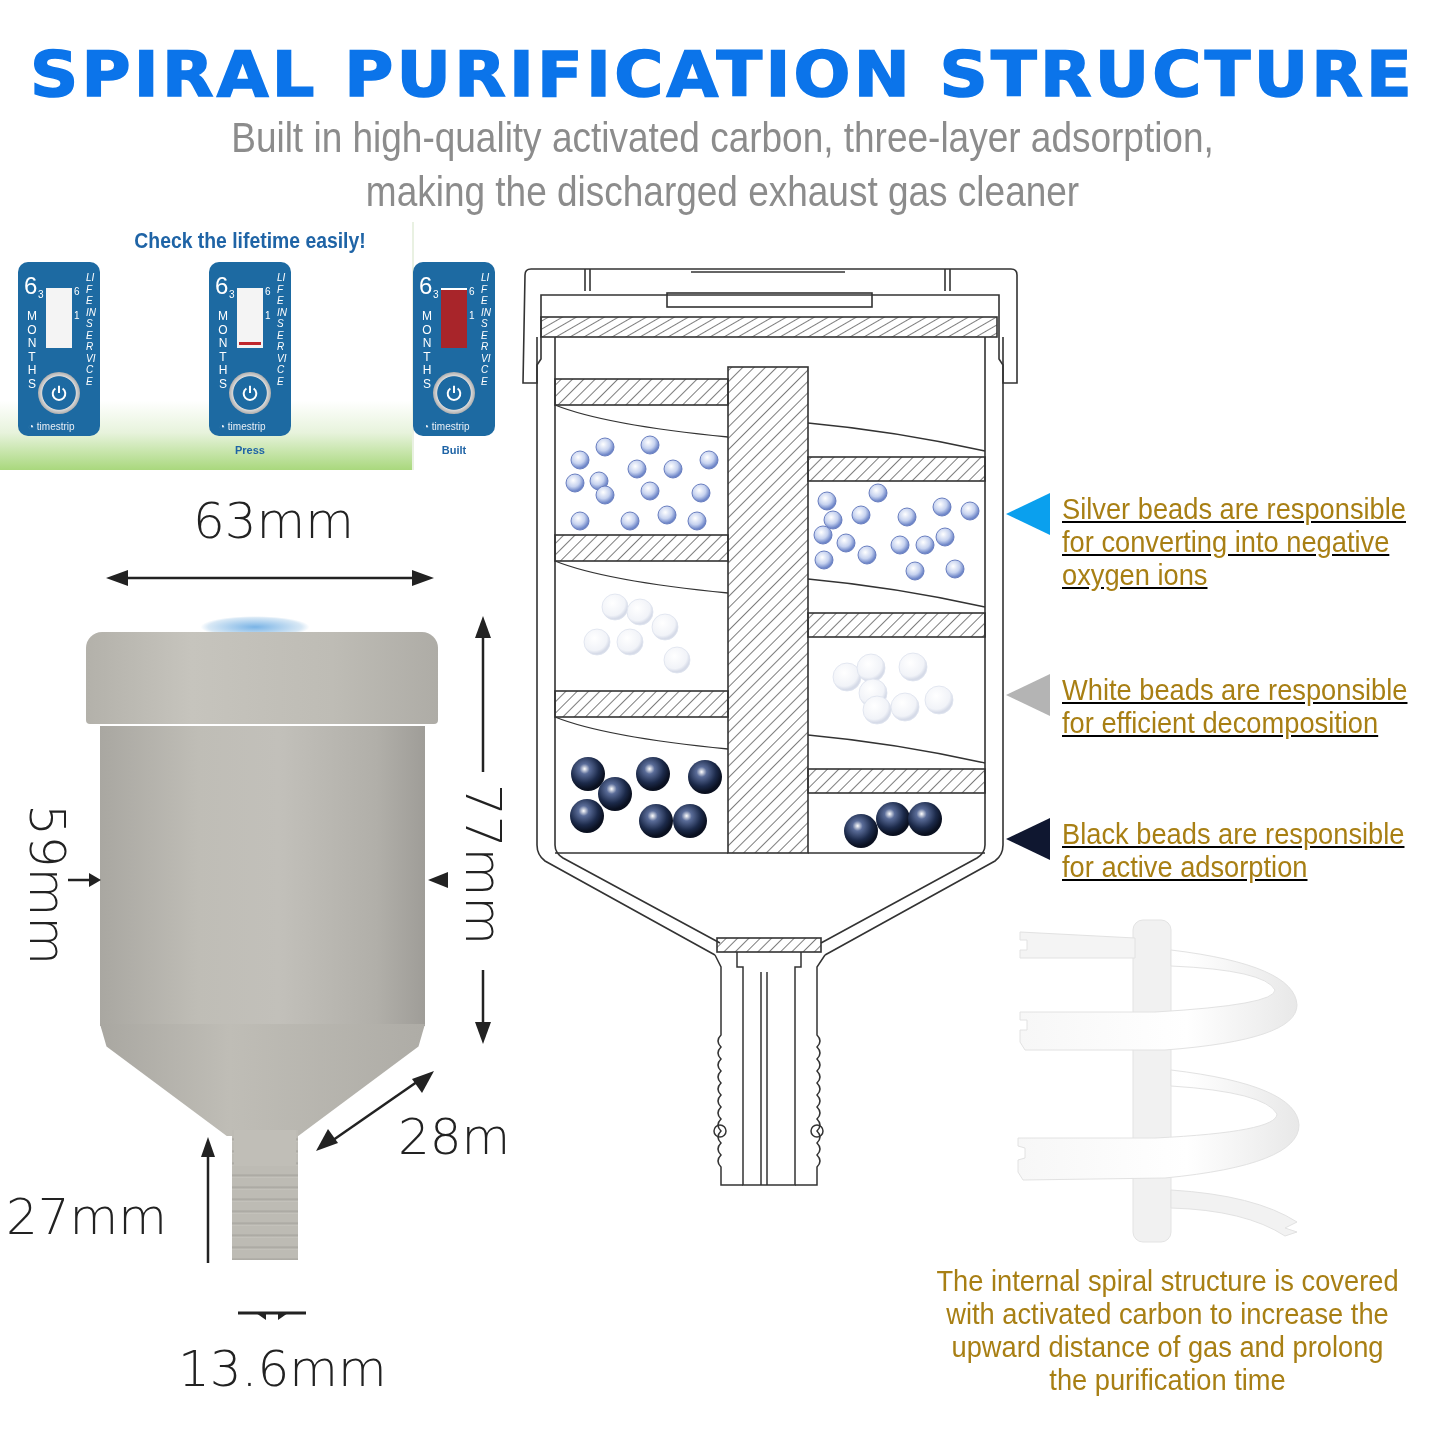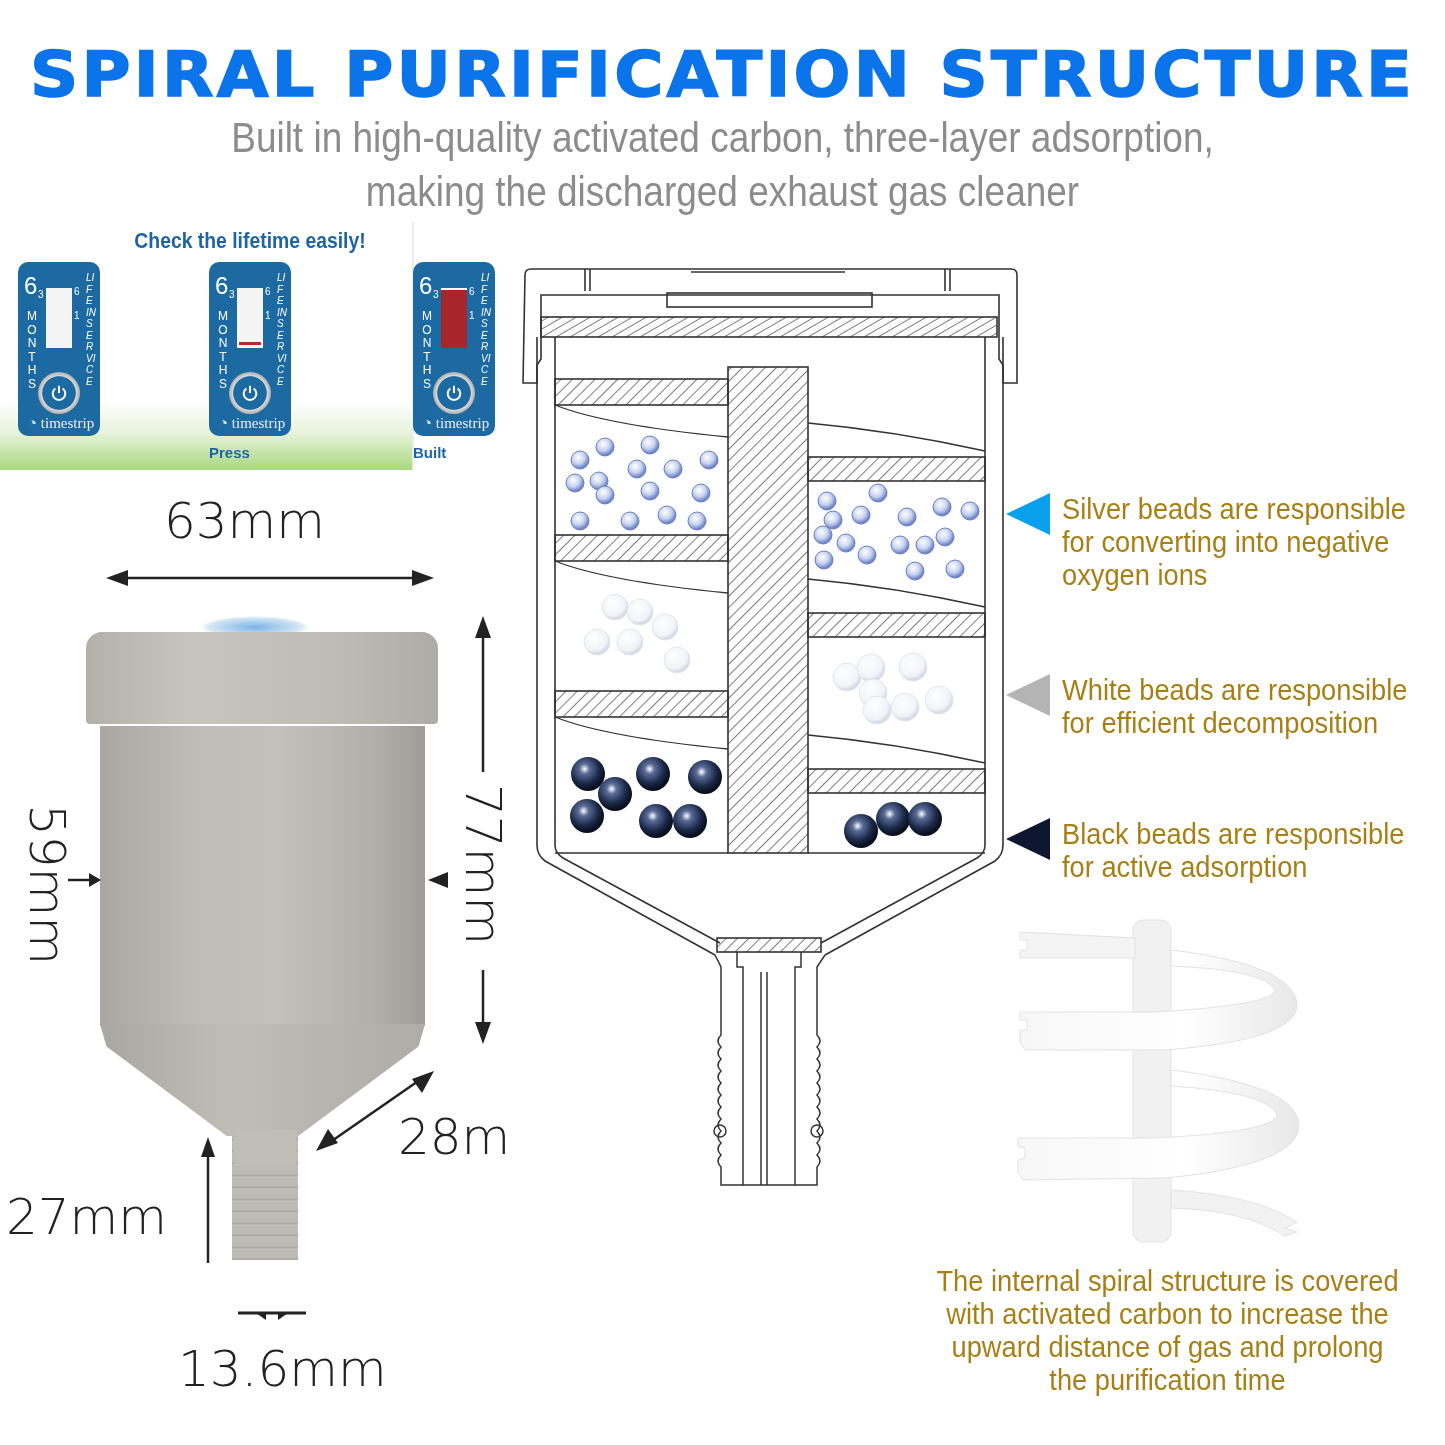--- a/index.html
+++ b/index.html
@@ -49,24 +49,24 @@
   .ts-card .n1 { position: absolute; left: 56px; top: 48px; font-size: 10px; }
   .ts-card .life {
     position: absolute; right: 4px; top: 10px; width: 10px; font-size: 10px; line-height: 11.5px;
     text-align: left; word-break: break-all; font-style: italic;
   }
   .ts-card .power {
     position: absolute; left: 20px; top: 110px; width: 42px; height: 42px; border-radius: 50%;
     background: radial-gradient(circle, #1d6aa2 0%, #1d6aa2 55%, #d8d8d8 58%, #8f8f8f 80%, #cfcfcf 100%);
     display: flex; align-items: center; justify-content: center;
   }
-  .ts-card .brand { position: absolute; left: 10px; bottom: 4px; font-size: 15px; color: #e8eef5; font-family: Liberation Serif, serif; }
+  .ts-card .brand { position: absolute; left: 10px; bottom: 4px; font-size: 10px; color: #e8eef5; }
   .ts-caption {
-    position: absolute; top: 222px; width: 82px; font-weight: bold;
-    font-size: 15px; color: #1f64a6;
+    position: absolute; top: 222px; width: 82px; text-align: center; font-weight: bold;
+    font-size: 11px; color: #1f64a6;
   }
 
   
   .dim-label { position: absolute; font-size: 50px; color: #222; font-family: "DejaVu Sans", sans-serif; font-weight: 300; }
   .cup-lid {
     position: absolute; left: 86px; top: 632px; width: 352px; height: 92px;
     background: linear-gradient(to right, #b3b1aa, #c6c4bd 30%, #bebcb5 70%, #aeaca6);
     border-radius: 16px 16px 4px 4px;
   }
   .cup-lid-top {
@@ -85,21 +85,21 @@
   .cup-stem {
     position: absolute; left: 232px; top: 1130px; width: 66px; height: 130px;
     background: repeating-linear-gradient(to bottom, #bdbbb4 0px, #bdbbb4 8px, #a7a59f 9px, #c9c7c0 12px);
   }
   .cup-stem-top { position: absolute; left: 234px; top: 1130px; width: 62px; height: 36px; background: #c0beb7; }
 
   
   .diagram { position: absolute; left: 515px; top: 255px; width: 510px; height: 945px; }
 
   
-  .legend-item { position: absolute; left: 1006px; display: flex; align-items: flex-start; }
+  .legend-item { position: absolute; left: 1006px; display: flex; align-items: flex-start; text-decoration: underline; }
   .legend-arrow { width: 0; height: 0; border-top: 21px solid transparent; border-bottom: 21px solid transparent; margin-top: 0; }
   .legend-text {
     margin-left: 12px; font-size: 29px; line-height: 33px; color: #a87f14;
     transform: scaleX(0.94); transform-origin: left top; white-space: nowrap;
   }
 
   .spiral-photo { position: absolute; left: 1015px; top: 910px; width: 290px; height: 340px; }
 
   .spiral-caption {
     position: absolute; left: 895px; top: 1265px; width: 545px; text-align: center;
@@ -167,21 +167,21 @@
       <svg width="18" height="18" viewBox="0 0 20 20">
           <path d="M6 5 A7 7 0 1 0 14 5" fill="none" stroke="#fff" stroke-width="2.2"></path>
           <line x1="10" y1="2" x2="10" y2="10" stroke="#fff" stroke-width="2.2"></line>
         </svg>
     </div>
     <span class="brand">◔ <span>timestrip</span></span>
   </div>
   <div class="ts-caption" style="left:413px;">Built</div>
 </div>
 
-<div class="dim-label" style="left:164px; top:492px;">63mm</div>
+<div class="dim-label" style="left:193px; top:492px;">63mm</div>
 <svg style="position:absolute; left:100px; top:565px;" width="340" height="30">
   <line x1="14" y1="13" x2="326" y2="13" stroke="#222" stroke-width="2.5"></line>
   <polygon points="6,13 28,5 28,21" fill="#222"></polygon>
   <polygon points="334,13 312,5 312,21" fill="#222"></polygon>
 </svg>
 
 <div class="cup-lid-top"></div>
 <div class="cup-lid"></div>
 <div class="cup-body"></div>
 <div class="cup-cone"></div>

